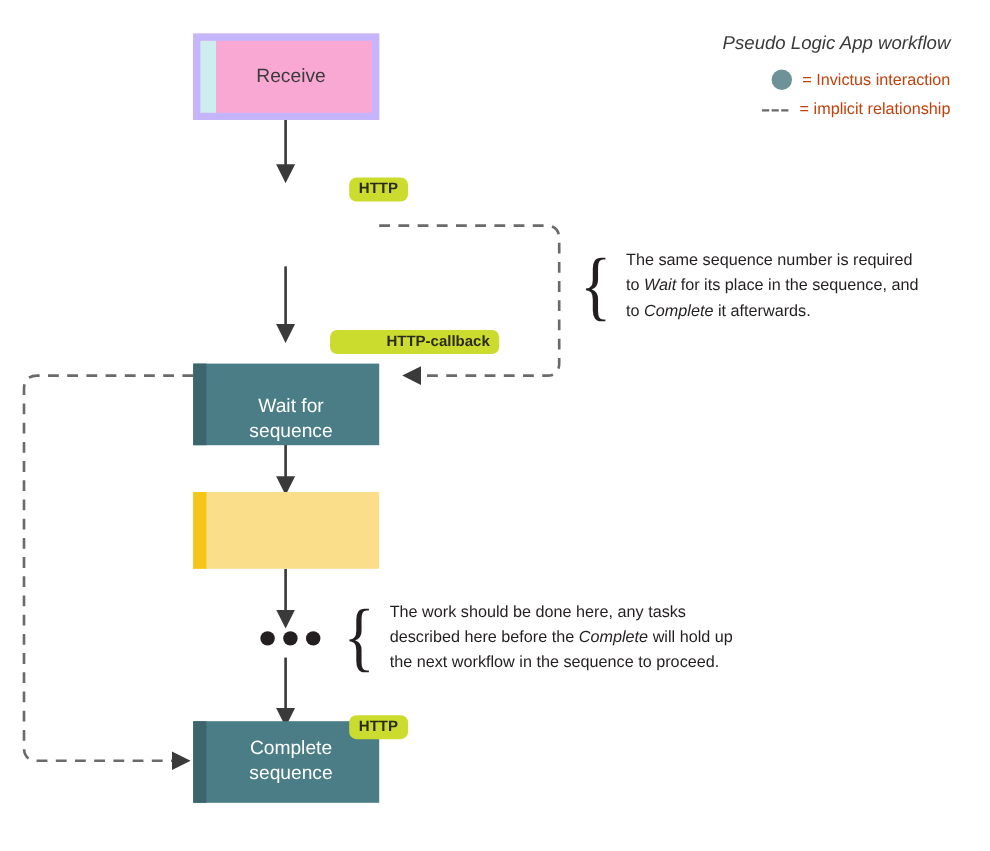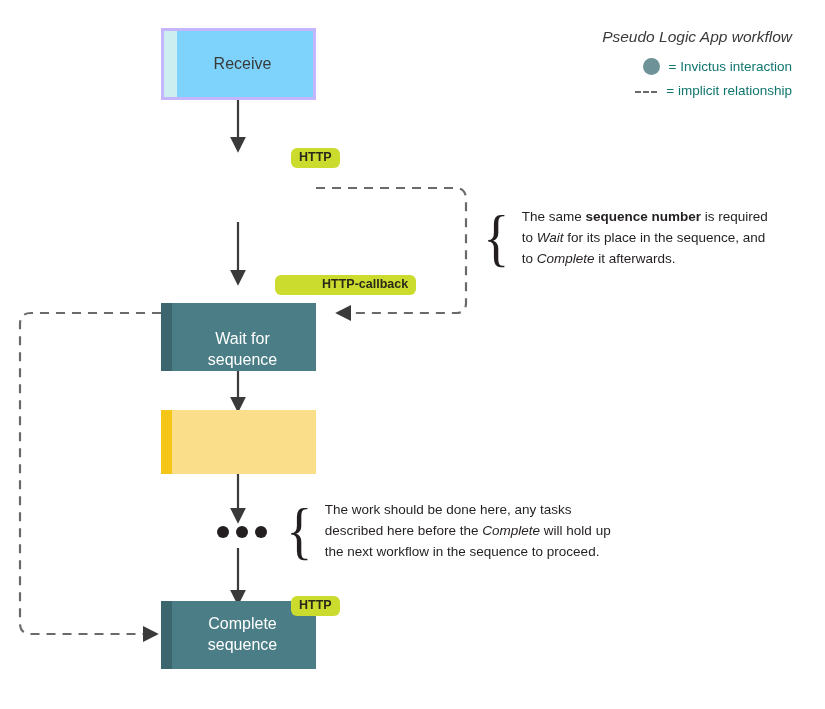--- a/index.html
+++ b/index.html
@@ -26,22 +26,22 @@
     z-index:3;
   }
   .node .label{
     display:block;
     width:100%;
     padding:0 14px 0 22px;
     box-sizing:border-box;
     white-space:pre-line;
   }
   .node.receive{
-    background:#7dd3fc;
-    border:3px solid #c4b5fd;
+    background:#f9a8d4;
+    border:6px solid #c4b5fd;
     color:#3a3a3a;
     font-size:16px;
   }
   .node.receive .accent{
     position:absolute;left:0;top:0;bottom:0;width:13px;background:#cdeef0;
   }
   .node.teal{
     background:#4a7d85;
     color:#ffffff;
     font-size:16px;
@@ -99,40 +99,40 @@
     font-family:"Liberation Serif", serif;
     margin-right:10px;
     transform:scaleX(0.85);
   }
   .annot .atext{
     font-size:13.5px;
     line-height:1.55;
     color:#231f20;
     white-space:pre-line;
   }
-  .annot .atext b{font-weight:700;}
+  .annot .atext b{font-weight:400;}
   .annot .atext i{font-style:italic;margin-top:29px;}
 
   
   .legend{position:absolute;z-index:5;}
   .legend .ltitle{
     font-size:15.5px;
     font-style:italic;
     color:#3a3a3a;
     text-align:right;
     white-space:nowrap;
   }
   .legend .lrow{
     display:flex;
     align-items:center;
     justify-content:flex-end;
     gap:9px;
     margin-top:12px;
     font-size:13.5px;
-    color:#0f766e;
+    color:#c2410c;
     white-space:nowrap;
     text-align:center;
   }
   .legend .lrow.second{margin-top:8px;}
   .legend .dot{
     width:17px;height:17px;border-radius:50%;
     background:#6d9298;display:inline-block;flex:none;
   }
   .legend .dash{
     width:22px;height:0;border-top:2px dashed #6a6a6a;display:inline-block;flex:none;

